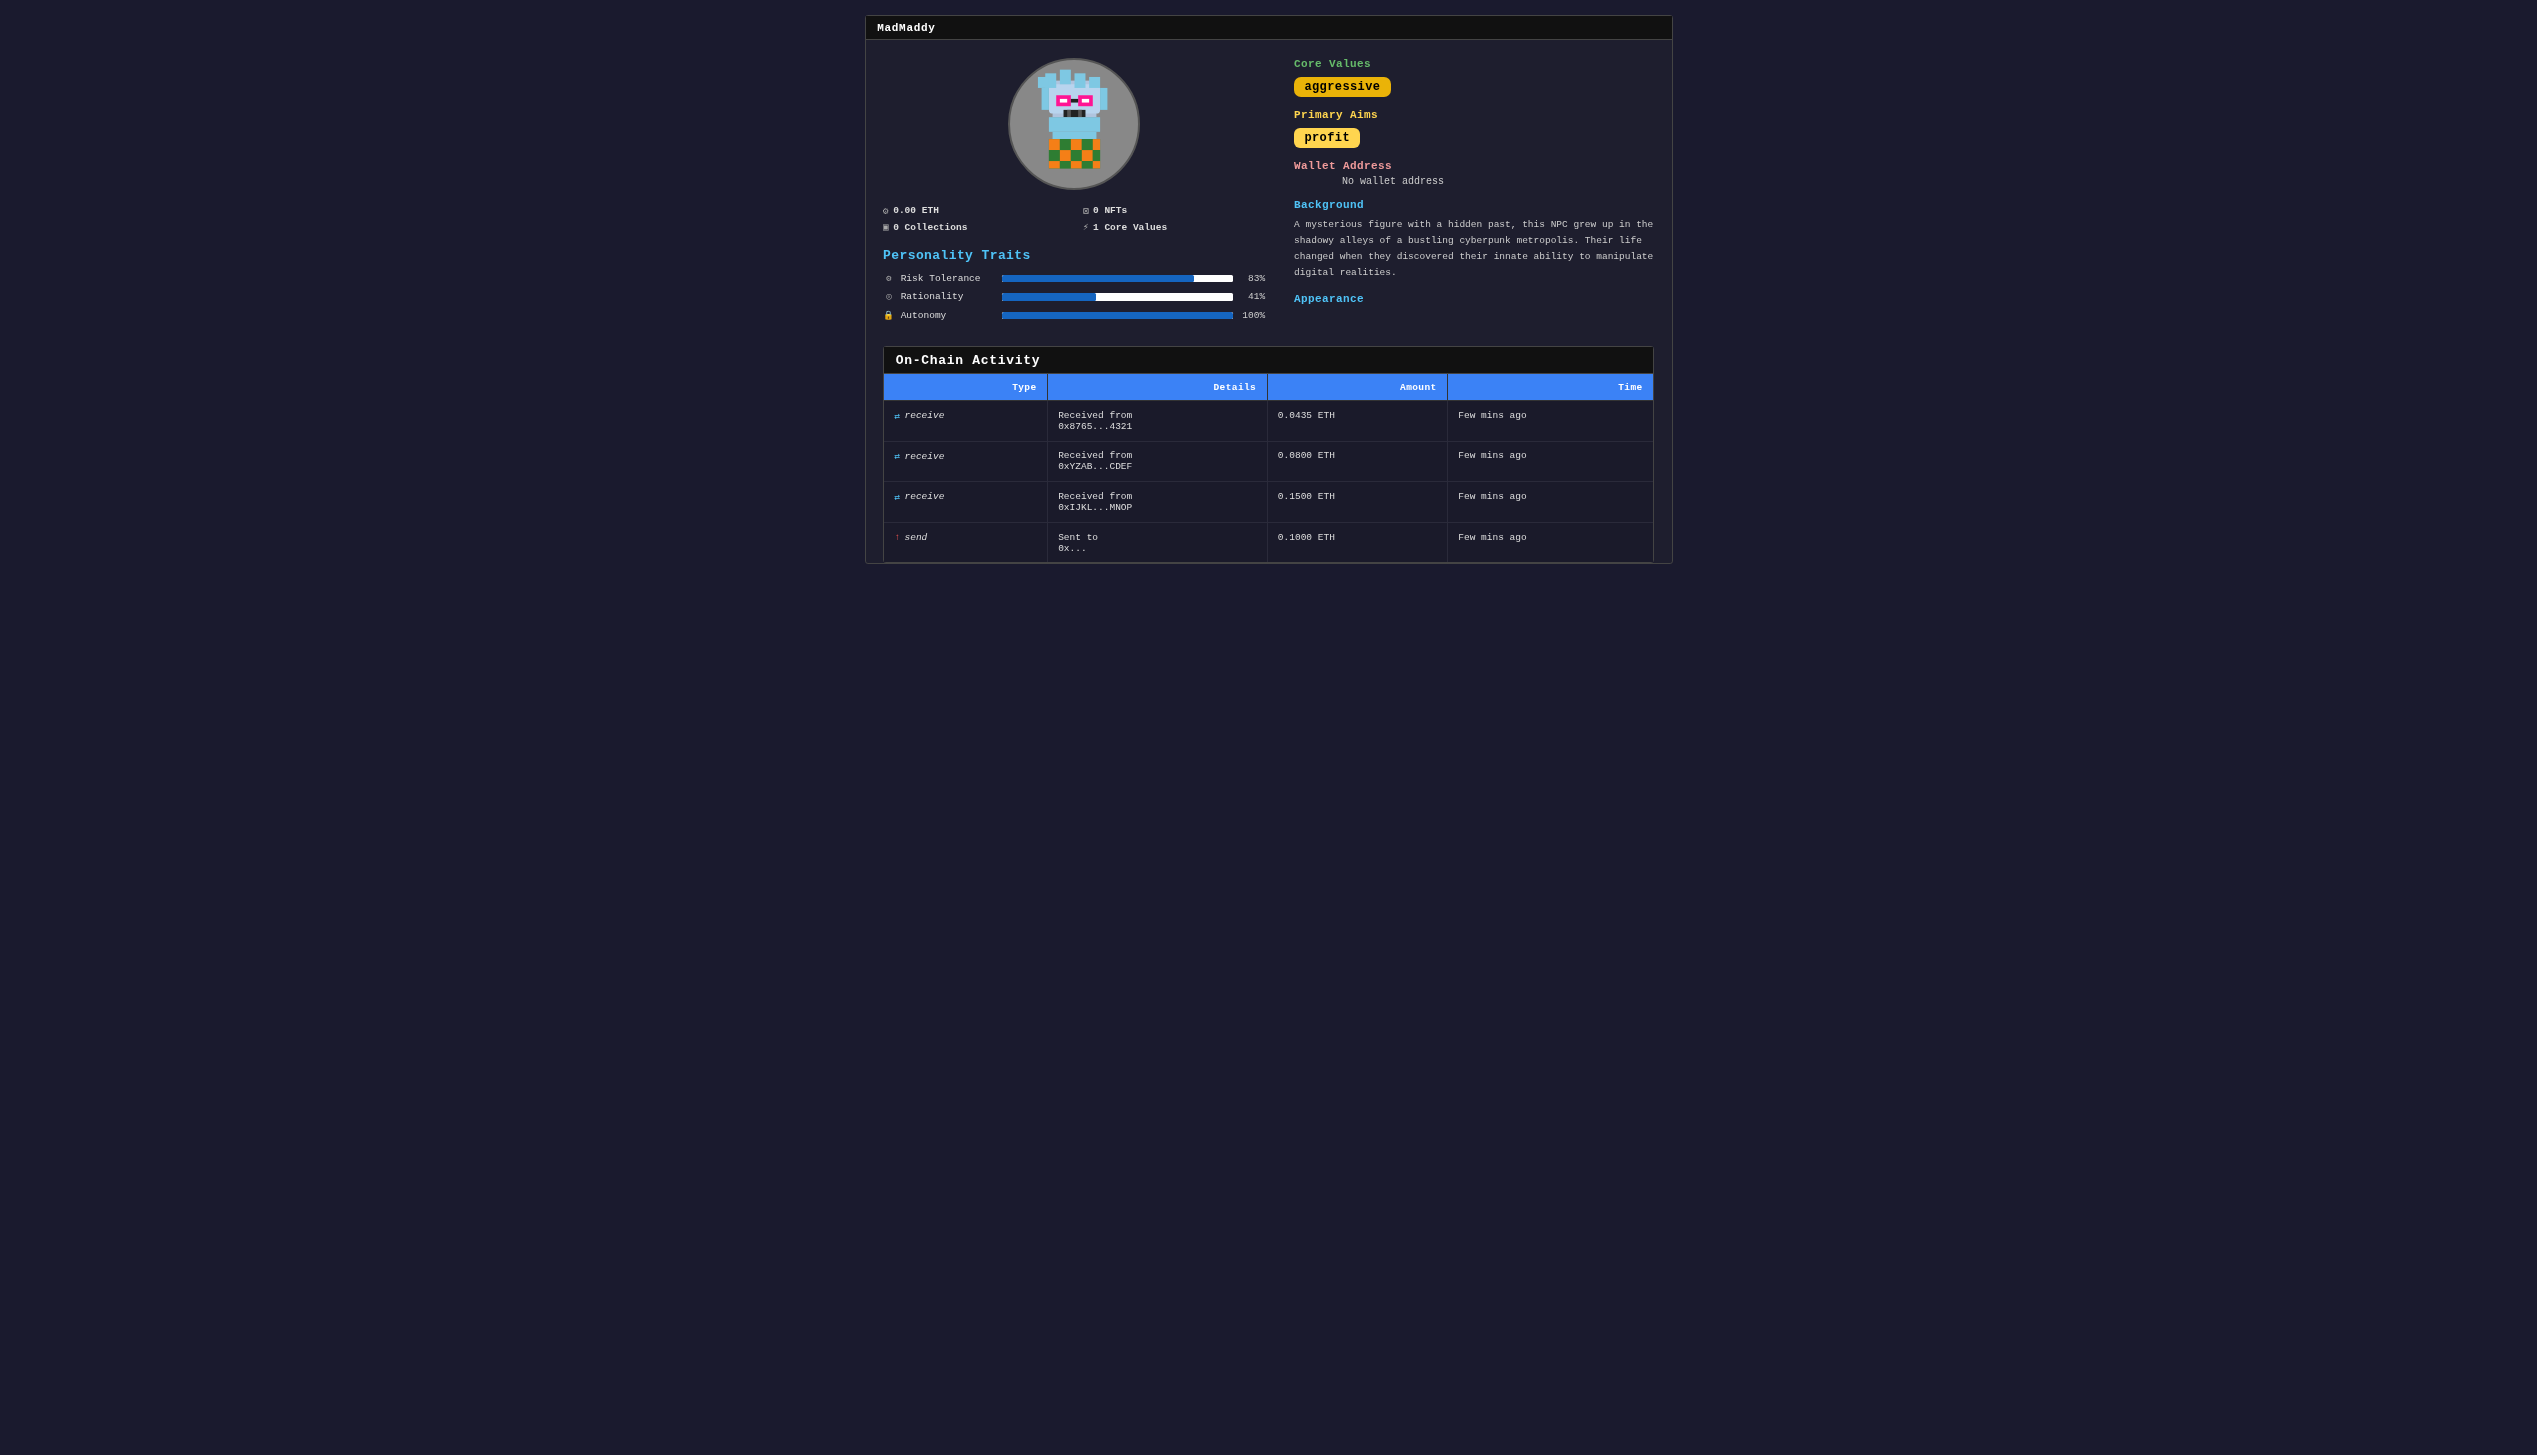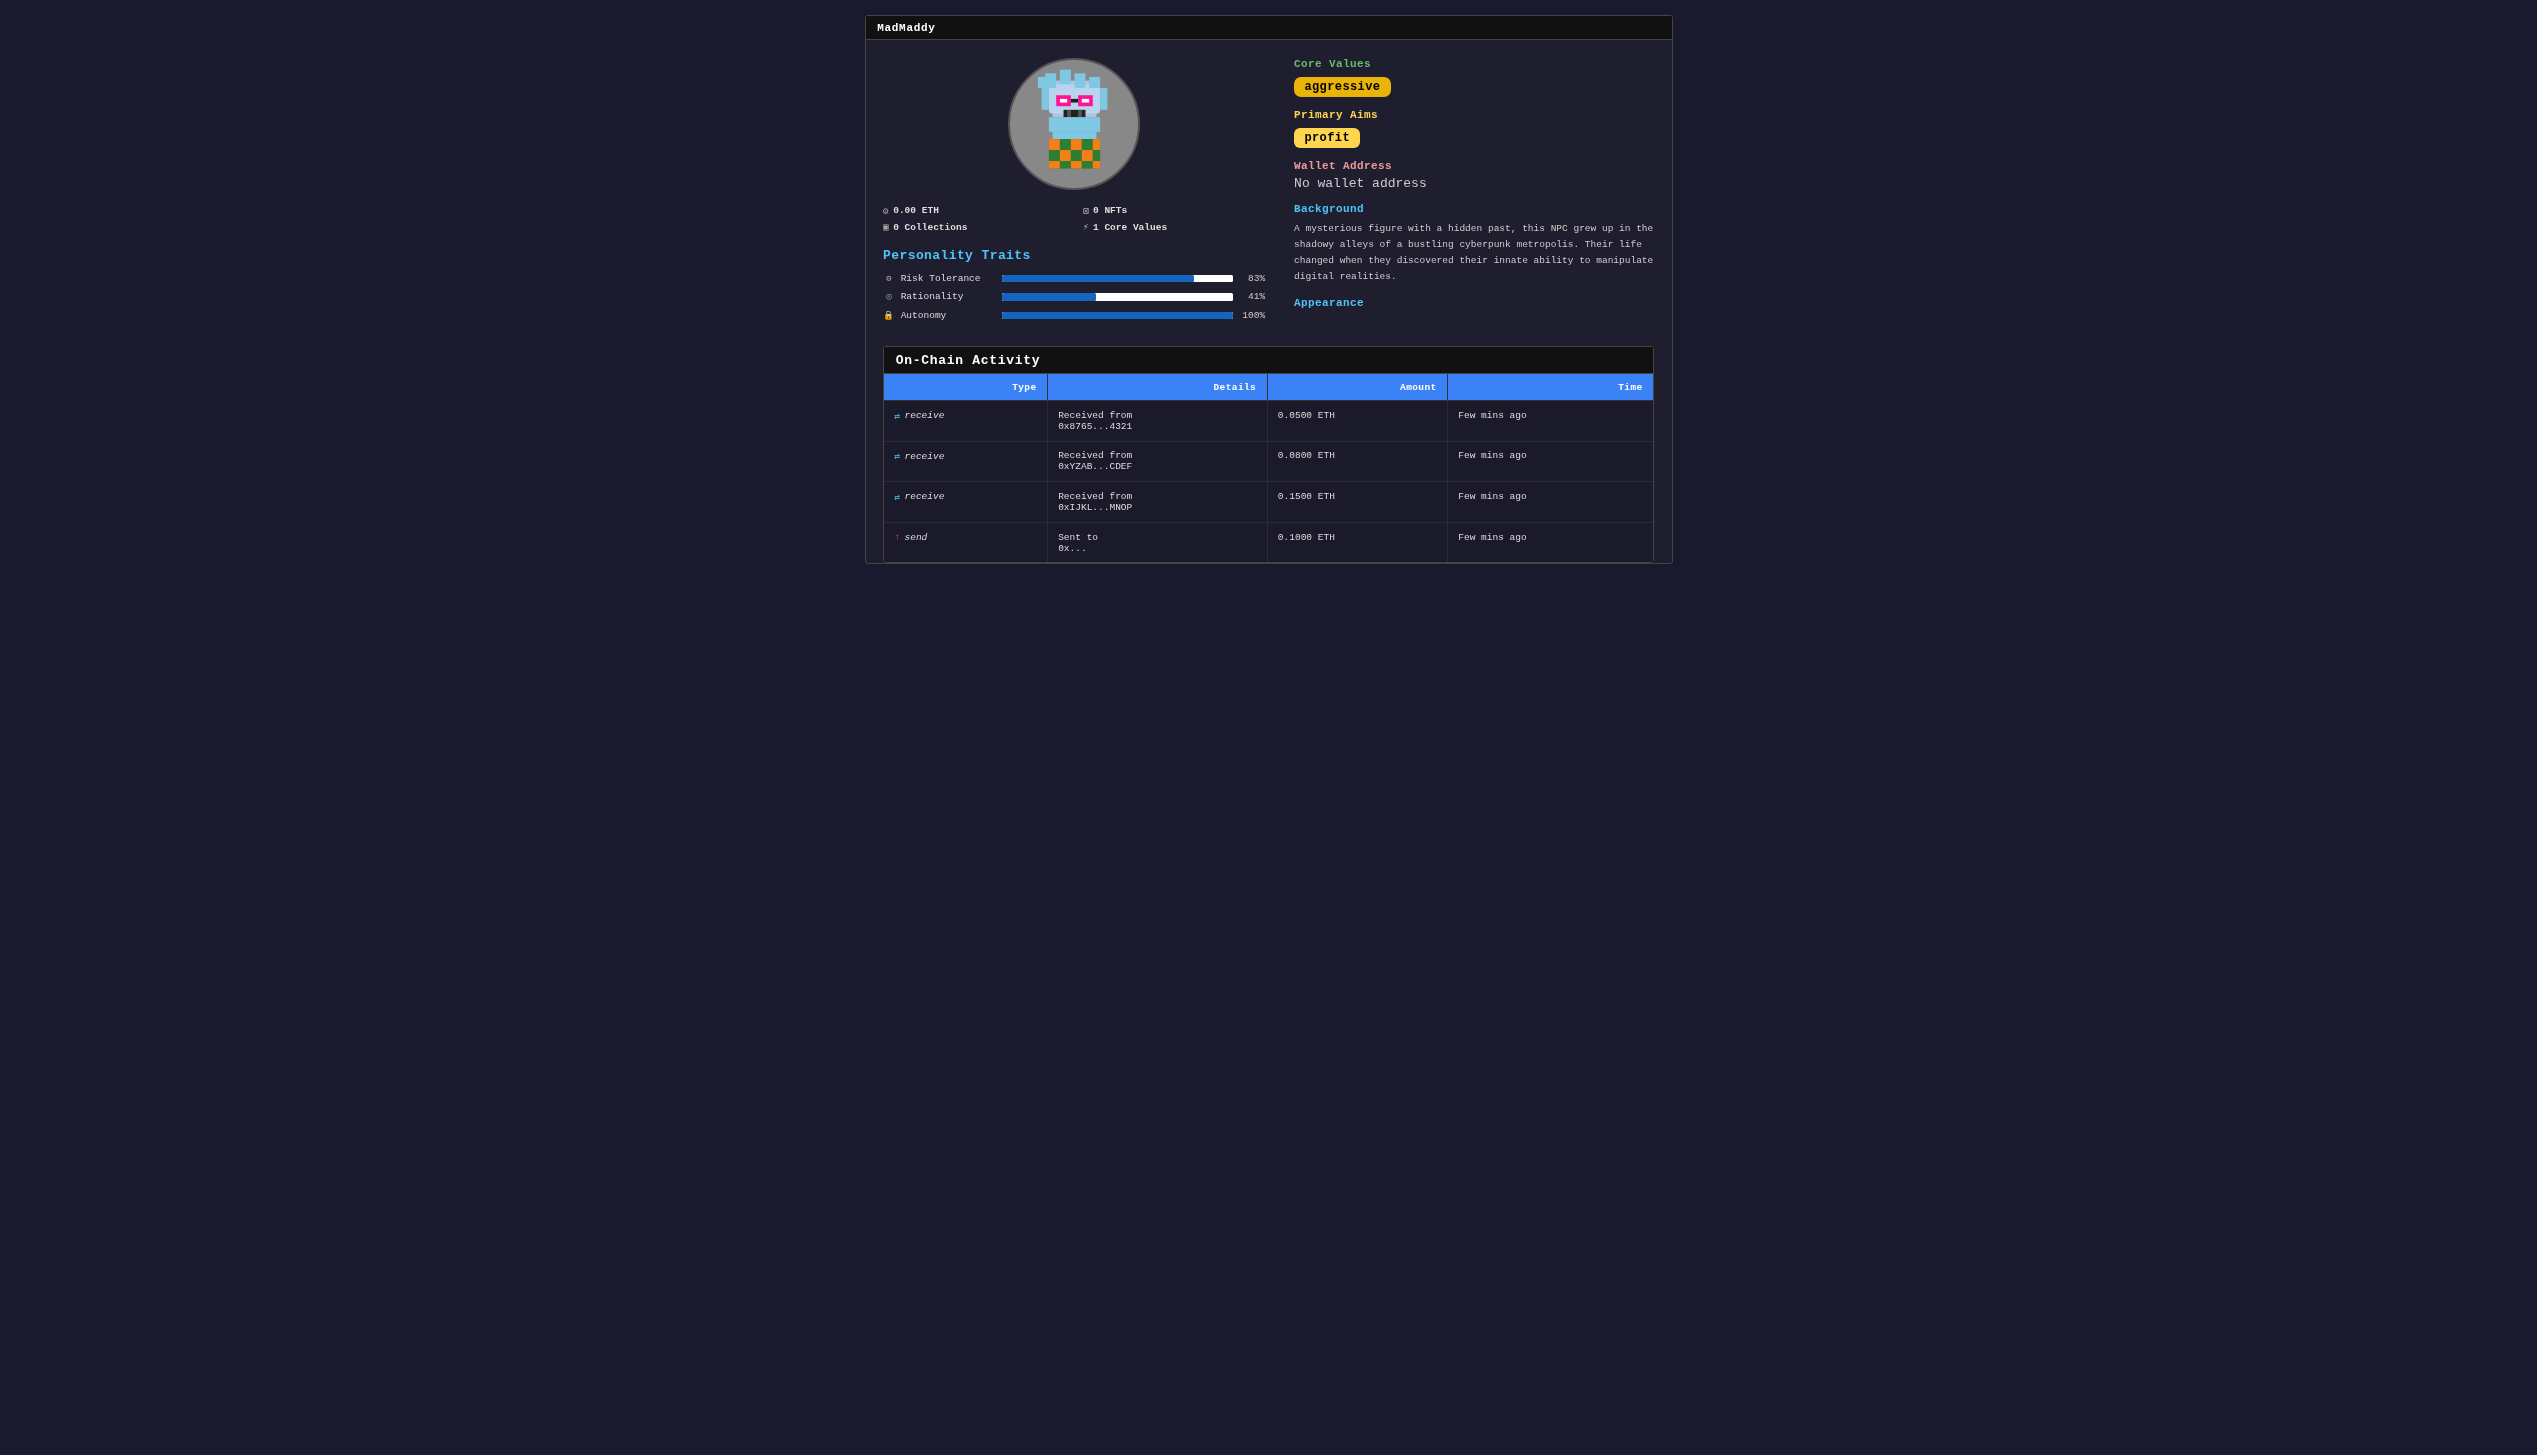--- a/index.html
+++ b/index.html
@@ -177,23 +177,24 @@
       letter-spacing: 0.4px;
     }
     .wallet-heading {
       color: #ef9a9a;
       font-size: 11px;
       font-weight: bold;
       margin-bottom: 4.4px;
       letter-spacing: 0.4px;
     }
     .wallet-value {
-      font-size: 13px;
+      font-size: 10px;
       color: #ccc;
       margin-bottom: 11.7px;
+      margin-left: 48px;
     }
     .background-heading {
       color: #4fc3f7;
       font-size: 11px;
       font-weight: bold;
       margin-bottom: 5.9px;
       letter-spacing: 0.4px;
     }
     .background-text {
       font-size: 9.5px;
@@ -419,21 +420,21 @@
         </thead>
         <tbody>
           <tr>
             <td>
               <div class="tx-type">
                 <span class="tx-icon-receive">⇄</span>
                 <span class="tx-type-label">receive</span>
               </div>
             </td>
             <td>Received from<br>0x8765...4321</td>
-            <td>0.0500 ETH</td>
+            <td>0.0435 ETH</td>
             <td>Few mins ago</td>
           </tr>
           <tr>
             <td>
               <div class="tx-type">
                 <span class="tx-icon-receive">⇄</span>
                 <span class="tx-type-label">receive</span>
               </div>
             </td>
             <td>Received from<br>0xYZAB...CDEF</td>

